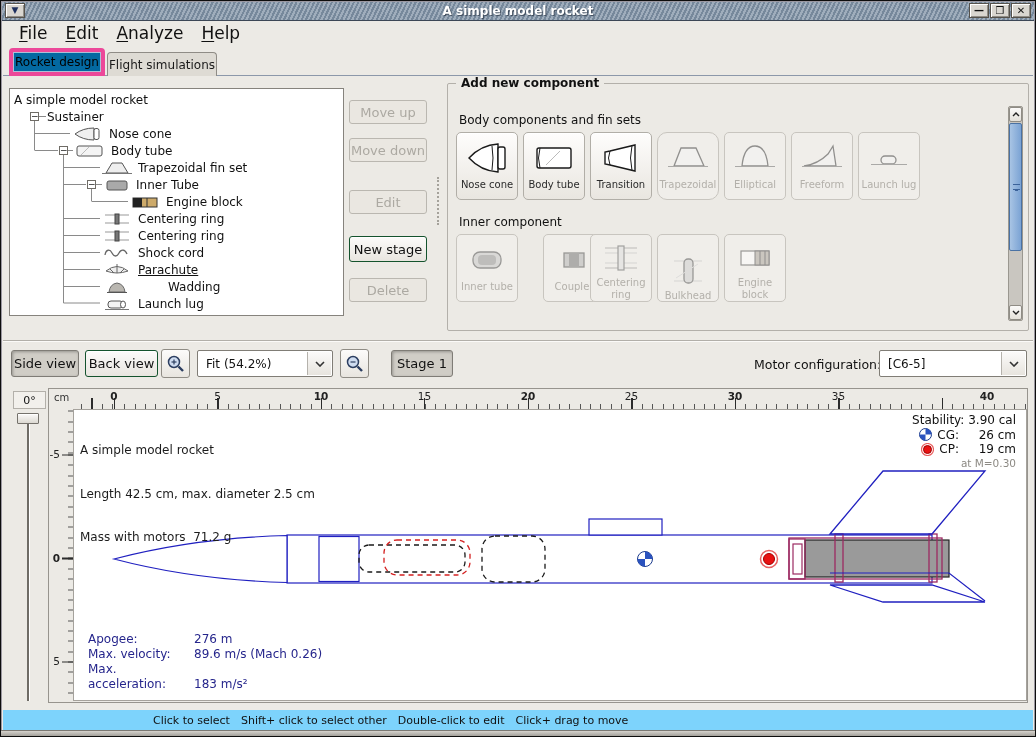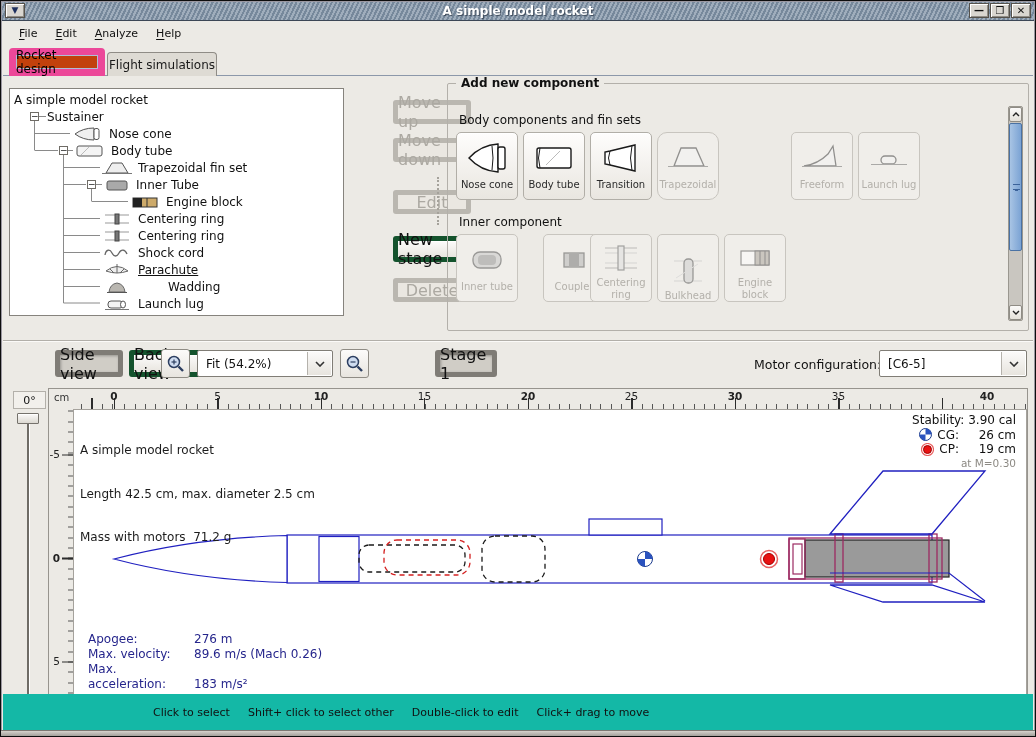--- a/index.html
+++ b/index.html
@@ -25,44 +25,43 @@
     box-shadow:inset 1px 1px 0 #fff, inset -1px -1px 0 #908d87;
     display:flex; align-items:center; justify-content:center;
     font-size:10px; font-weight:bold; color:#111; line-height:1;
   }
   .menu-btn { position:absolute; left:3px; top:1px; color:#1d2f5e; font-size:9px; }
   .winctl { position:absolute; right:3px; top:1px; display:flex; gap:1px; }
   
   .menubar {
     position:absolute; left:2px; top:21px; right:2px; height:22px;
     display:flex; align-items:center; gap:2px; padding-left:8px;
-    background:#eceae5; font-size:11px; color:#111;
+    background:#eceae5; font-size:17px; color:#111;
   }
   .menu-item { padding:2px 8px; }
   .menu-item u { text-underline-offset:2px; }
   
   .tabbar { position:absolute; left:2px; top:43px; right:2px; height:32px; }
   .tabbar .baseline { position:absolute; left:0; right:0; bottom:0; height:1px; background:#8c98aa; }
   .tab {
     position:absolute; bottom:0; border:1px solid #8f8c86; border-bottom:none;
     border-radius:4px 4px 0 0; background:#dedbd4; color:#1a1a1a;
     font-size:12px; display:flex; align-items:center; justify-content:center;
   }
   .tab.active {
-    background:#c2410c; border:7px solid #ec4899; box-shadow:inset 0 0 0 1px #aebfd6;
+    background:#0369a1; border:4px solid #ec4899; box-shadow:inset 0 0 0 1px #aebfd6;
     z-index:3; color:#000;
   }
   
   .btn {
-    position:absolute; height:24px; border:5px solid #14532d; border-radius:3px;
+    position:absolute; height:24px; border:1px solid #14532d; border-radius:3px;
     background:linear-gradient(#fcfbfa,#e8e5df);
     box-shadow:inset 0 1px 0 #fff;
-    font-size:16px; color:#111; display:flex; align-items:center; justify-content:center;
+    font-size:13px; color:#111; display:flex; align-items:center; justify-content:center;
     font-family:inherit;
-    margin-left:44px;
   }
   .btn.disabled {
     color:#aca9a2; background:#eae7e1; border-color:#bab7b0; box-shadow:none;
   }
   .btn.toggled {
     background:#d0cdc6; box-shadow:inset 1px 1px 3px rgba(0,0,0,.28); border-color:#7f7c76;
   }
   
   .tree-panel {
     position:absolute; left:8px; top:87px; width:335px; height:228px;
@@ -138,21 +137,21 @@
   .v-num.b { font-weight:bold; }
   .canvas { position:absolute; left:72px; top:408px; width:954px; height:292px; background:#fff; border:1px solid #a5a29c; }
   .fig-info { position:absolute; left:6px; top:4px; font-size:12px; color:#1c1c1c; line-height:14.5px; white-space:pre; }
   .stab-block { position:absolute; right:10px; top:3px; font-size:12px; color:#111; }
   .stab-row { display:flex; justify-content:flex-end; align-items:center; gap:5px; height:14.5px; }
   .stab-val { display:inline-block; width:52px; text-align:right; }
   .stab-mach { color:#8d8a84; font-size:10.5px; height:13px; }
   .flight-block { position:absolute; left:6px; bottom:8px; font-size:12px; color:#26268c; line-height:15px; }
   .flight-block .fl { display:inline-block; width:106px;margin-left:8px; }
   
-  .statusbar { position:absolute; left:2px; right:2px; bottom:6px; height:36px; background:#14b8a6; display:flex; align-items:center; gap:18px; padding-left:150px; font-size:11px; color:#111; }
+  .statusbar { position:absolute; left:2px; right:2px; bottom:6px; height:20px; background:#7dd3fc; display:flex; align-items:center; gap:11px; padding-left:150px; font-size:11px; color:#111; }
   .bottom-edge { position:absolute; left:0; right:0; bottom:0; height:6px; background:linear-gradient(#d6d3cd,#a3a09a); border-top:1px solid #7b7872; }
   svg { display:block; }
 </style>
 </head>
 <body>
 
 <div id="window">
 
   <div class="titlebar">
     <div class="tb-btn menu-btn">
@@ -294,21 +293,21 @@
       <svg width="30" height="16" viewBox="0 0 30 16">
           <rect x="6" y="5" width="15" height="7" rx="3" fill="#f2f2f2" stroke="#555"></rect>
           <ellipse cx="21" cy="8.5" rx="2.5" ry="3.5" fill="#fff" stroke="#555"></ellipse>
           <line x1="3" y1="13.5" x2="27" y2="13.5" stroke="#777"></line>
         </svg>
       <span>Launch lug</span>
     </div>
   </div>
 
   <div class="btn disabled" style="left:348px; top:99px; width:78px;">Move up</div>
-  <div class="btn disabled" style="left:348px; top:137px; width:68px;">Move down</div>
+  <div class="btn disabled" style="left:348px; top:137px; width:78px;">Move down</div>
   <div class="btn disabled" style="left:348px; top:189px; width:78px;">Edit</div>
   <div class="btn" style="left:348px; top:235px; width:78px; height:26px;">New stage</div>
   <div class="btn disabled" style="left:348px; top:277px; width:78px;">Delete</div>
   <div class="divider-dots"></div>
 
   <div class="groupbox">
     <div class="groupbox-legend">Add new component</div>
   </div>
   <div class="section-label" style="left:458px; top:112px;">Body components and fin sets</div>
 
@@ -335,20 +334,27 @@
         <path d="M33,7.5 Q30,20 33,32.5" fill="none" stroke="#1a1a1a"></path>
       </svg>
     <span class="lbl">Transition</span>
   </div>
   <div class="cbtn disabled" style="left:656px; top:131px;border-radius:10px;">
     <svg width="44" height="40" viewBox="0 0 44 40">
         <polygon points="8,28 15,10 30,10 38,28" fill="#f4f4f4" stroke="#333" stroke-width="1.3"></polygon>
         <line x1="2" y1="28.5" x2="42" y2="28.5" stroke="#666"></line>
       </svg>
     <span class="lbl">Trapezoidal</span>
+  </div>
+  <div class="cbtn disabled" style="left:723px; top:131px;">
+    <svg width="44" height="40" viewBox="0 0 44 40">
+        <path d="M9,28 Q11,8 22,8 Q33,8 35,28 Z" fill="#f4f4f4" stroke="#333" stroke-width="1.3"></path>
+        <line x1="2" y1="28.5" x2="42" y2="28.5" stroke="#666"></line>
+      </svg>
+    <span class="lbl">Elliptical</span>
   </div>
   <div class="cbtn disabled" style="left:790px; top:131px;">
     <svg width="44" height="40" viewBox="0 0 44 40">
         <path d="M4,28 Q18,26 28,16 L33,8 L36,28 Z" fill="#f4f4f4" stroke="#333" stroke-width="1.3"></path>
         <line x1="2" y1="28.5" x2="42" y2="28.5" stroke="#666"></line>
       </svg>
     <span class="lbl">Freeform</span>
   </div>
   <div class="cbtn disabled" style="left:857px; top:131px;">
     <svg width="44" height="40" viewBox="0 0 44 40">

